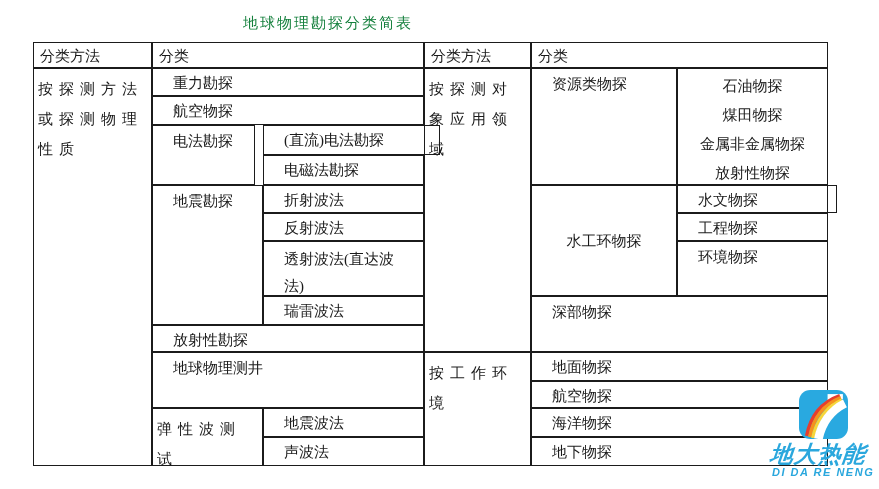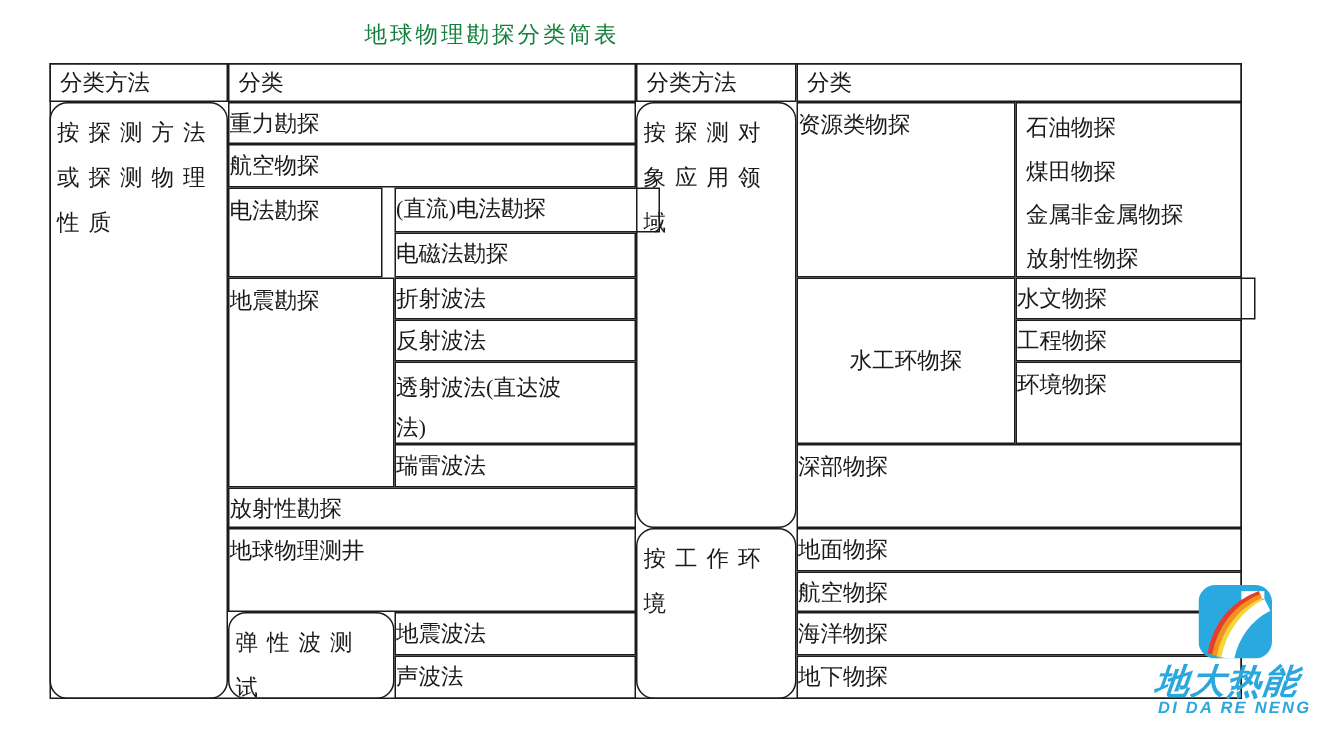--- a/index.html
+++ b/index.html
@@ -12,26 +12,26 @@
     position:absolute;left:243px;top:14px;
     font-size:15px;letter-spacing:2px;color:#15803d;white-space:nowrap;
   }
   .table-frame{
     position:absolute;left:33px;top:42px;width:795px;height:424px;
     border:1px solid #1b1b1b;box-sizing:border-box;
   }
   .cell{
     position:absolute;box-sizing:border-box;
     border:1px solid #1b1b1b;background:transparent;
-    font-size:15px;line-height:20px;padding:4px 0;
+    font-size:15px;line-height:20px;padding:4px 20px;
     white-space:pre-line;overflow:hidden;
   }
   .hdr{padding:3px 6px;}
-  .justified{letter-spacing:6px;line-height:30px;padding:5px 4px;border-radius:12px;}
-  .list4{line-height:29px;padding:3px 6px;}
+  .justified{letter-spacing:6px;line-height:30px;padding:5px 4px;}
+  .list4{line-height:29px;padding:3px 6px;text-align:center;}
   .centered{display:flex;align-items:center;justify-content:center;text-align:center;}
   .toppad{padding-top:5px;}
   .watermark{
     position:absolute;left:768px;top:386px;width:111px;height:100px;
     font-family:"Liberation Sans","DejaVu Sans",sans-serif;
   }
   .wm-icon{position:absolute;left:31px;top:4px;width:49px;height:49px;}
   .wm-brand{
     position:absolute;left:2px;top:53px;width:109px;
     font-size:23px;font-weight:bold;font-style:italic;

